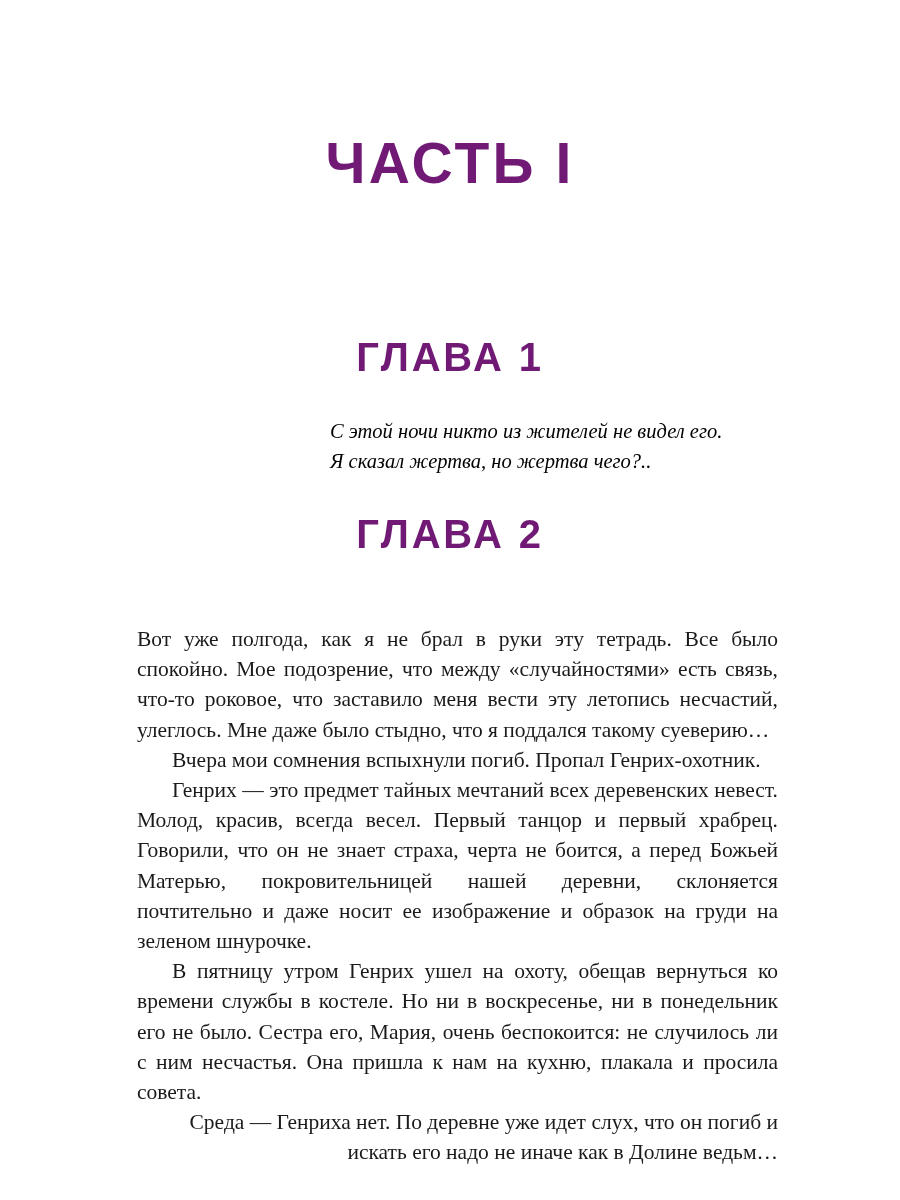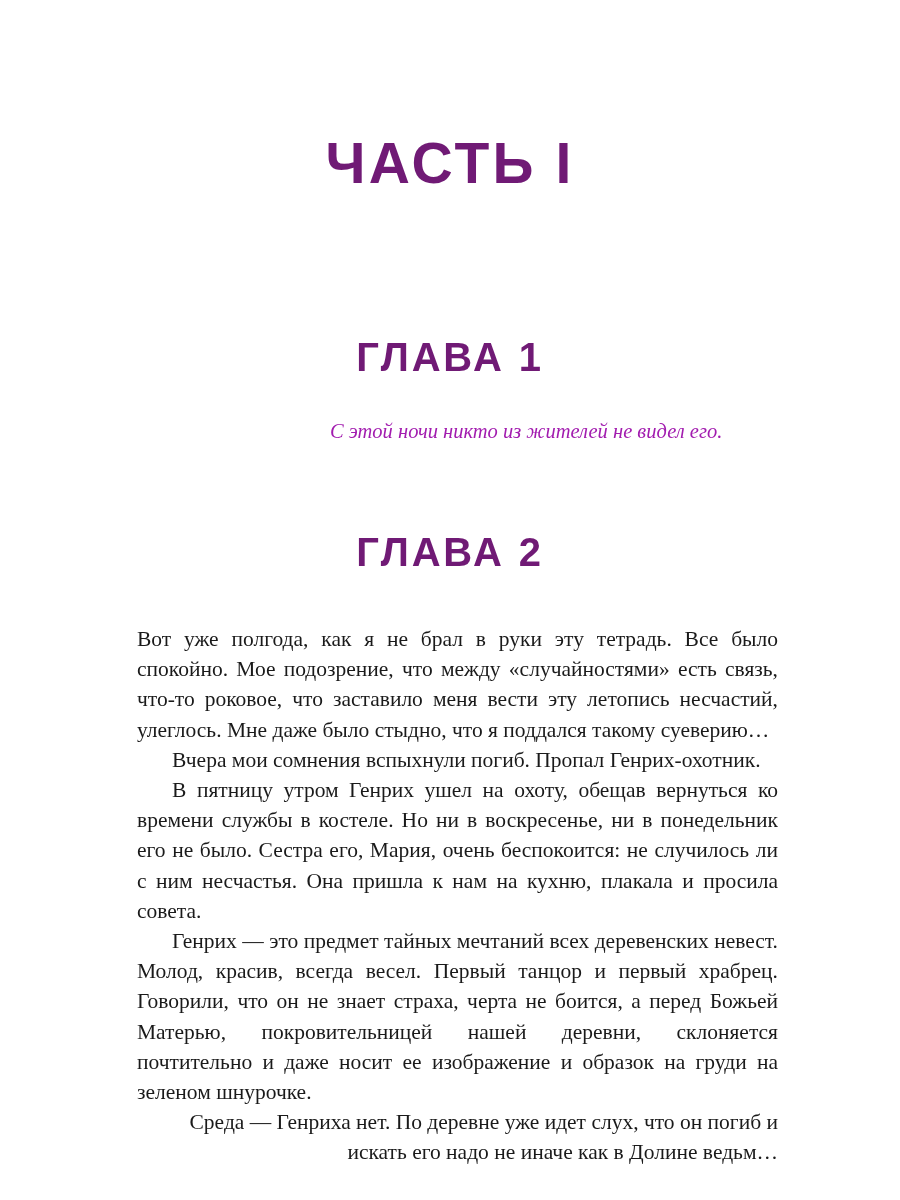--- a/index.html
+++ b/index.html
@@ -50,32 +50,32 @@
     left: 0;
     width: 900px;
     text-align: center;
   }
   .chapter-head .display-type {
     font-size: 40px;
     line-height: 44px;
     letter-spacing: 0.07em;
   }
   #chapter-1-head { top: 335px; }
-  #chapter-2-head { top: 530px; }
+  #chapter-2-head { top: 512px; }
 
   
   .epigraph {
     position: absolute;
     left: 330px;
     top: 416px;
     width: 460px;
     font-style: italic;
     font-size: 20.5px;
     line-height: 30px;
-    color: #a21caf;
+    color: #000000;
   }
   .epigraph .line { white-space: nowrap; }
 
   
   .body-column {
     position: absolute;
     left: 137px;
     top: 588px;
     width: 641px;
     margin-top: 36px;
@@ -107,27 +107,28 @@
       <span class="display-type">ЧАСТЬ I</span>
     </div>
   </div>
 
   <div class="chapter-head" id="chapter-1-head">
     <span class="display-type">ГЛАВА 1</span>
   </div>
 
   <div class="epigraph">
     <div class="line">С этой ночи никто из жителей не видел его.</div>
+    <div class="line">Я сказал жертва, но жертва чего?..</div>
   </div>
 
   <div class="chapter-head" id="chapter-2-head">
     <span class="display-type">ГЛАВА 2</span>
   </div>
 
   <div class="body-column">
     <p class="first">Вот уже полгода, как я не брал в руки эту тетрадь. Все было спокойно. Мое подозрение, что между «случайностями» есть связь, что-то роковое, что заставило меня вести эту летопись несчастий, улеглось. Мне даже было стыдно, что я поддался такому суеверию…</p>
     <p>Вчера мои сомнения вспыхнули погиб. Пропал Генрих-охотник.</p>
+    <p>Генрих — это предмет тайных мечтаний всех деревенских невест. Молод, красив, всегда весел. Первый танцор и первый храбрец. Говорили, что он не знает страха, черта не боится, а перед Божьей Матерью, покровительницей нашей деревни, склоняется почтительно и даже носит ее изображение и образок на груди на зеленом шнурочке.</p>
     <p>В пятницу утром Генрих ушел на охоту, обещав вернуться ко времени службы в костеле. Но ни в воскресенье, ни в понедельник его не было. Сестра его, Мария, очень беспокоится: не случилось ли с ним несчастья. Она пришла к нам на кухню, плакала и просила совета.</p>
-    <p>Генрих — это предмет тайных мечтаний всех деревенских невест. Молод, красив, всегда весел. Первый танцор и первый храбрец. Говорили, что он не знает страха, черта не боится, а перед Божьей Матерью, покровительницей нашей деревни, склоняется почтительно и даже носит ее изображение и образок на груди на зеленом шнурочке.</p>
     <p>Среда — Генриха нет. По деревне уже идет слух, что он погиб и искать его надо не иначе как в Долине ведьм…</p>
   </div>
 
 </div>
 
 </body></html>

